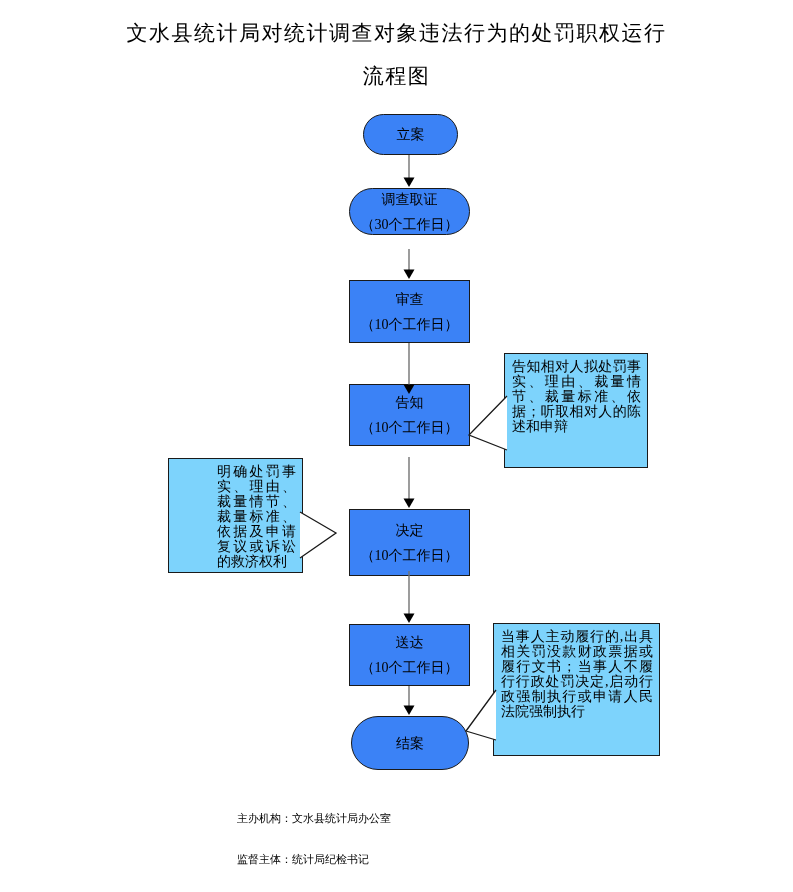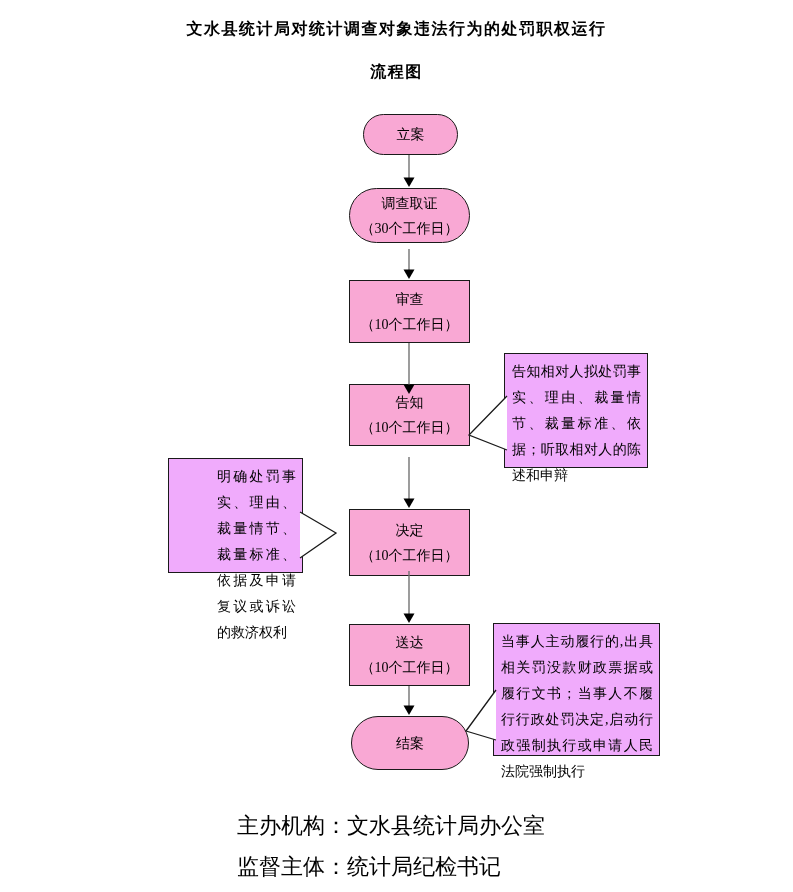--- a/index.html
+++ b/index.html
@@ -2,54 +2,54 @@
 <html><head>
 <meta charset="utf-8">
 <style>
   html,body{margin:0;padding:0;background:#fff;}
   #page{
     position:relative;width:793px;height:892px;background:#fff;overflow:hidden;
     font-family:"Liberation Serif","DejaVu Serif",serif;color:#000;
   }
   .title-line{
     position:absolute;left:0;width:793px;text-align:center;
-    font-size:16px;font-weight:bold;letter-spacing:1.5px;white-space:nowrap;
+    font-size:21px;font-weight:normal;letter-spacing:1.5px;white-space:nowrap;
   }
   #title1{top:19px;}
   #title2{top:62px;}
 
   .node{
-    position:absolute;box-sizing:border-box;background:#f9a8d4;
+    position:absolute;box-sizing:border-box;background:#3b82f6;
     border:1.3px solid #1a1a1a;display:flex;flex-direction:column;
     align-items:center;justify-content:center;text-align:center;
     font-size:14px;line-height:25px;z-index:2;
   }
   .stadium{border-radius:28px;}
   #node-start{left:363px;top:114px;width:95px;height:41px;border-radius:21px;}
-  #node-investigate{left:349px;top:188px;width:121px;height:55px;border-radius:29px;}
+  #node-investigate{left:349px;top:188px;width:121px;height:47px;border-radius:29px;}
   #node-review{left:349px;top:280px;width:121px;height:63px;}
   #node-notify{left:349px;top:384px;width:121px;height:62px;}
   #node-decide{left:349px;top:509px;width:121px;height:67px;}
   #node-deliver{left:349px;top:624px;width:121px;height:62px;}
   #node-close{left:351px;top:716px;width:118px;height:54px;border-radius:27px;}
 
   .callout{
-    position:absolute;box-sizing:border-box;background:#f0abfc;
-    border:1.3px solid #1a1a1a;font-size:14px;line-height:26px;
+    position:absolute;box-sizing:border-box;background:#7dd3fc;
+    border:1.3px solid #1a1a1a;font-size:14px;line-height:15px;
     padding:5px 6px 4px 7px;text-align:justify;z-index:2;
   }
   #callout-notify{left:504px;top:353px;width:144px;height:115px;}
   #callout-decide{left:168px;top:458px;width:135px;height:115px;padding-left:48px;}
   #callout-close{left:493px;top:623px;width:167px;height:133px;}
 
   #connector-layer{
     position:absolute;left:0;top:0;width:793px;height:892px;
     z-index:5;pointer-events:none;
   }
-  .footer-text{position:absolute;font-size:22px;white-space:nowrap;}
+  .footer-text{position:absolute;font-size:11px;white-space:nowrap;}
   #footer-organizer{left:237px;top:811px;}
   #footer-supervisor{left:237px;top:852px;}
   #footer-phone{left:502px;top:851px;}
 </style>
 </head>
 <body>
 
 <div id="page">
 
   <div class="title-line" id="title1">文水县统计局对统计调查对象违法行为的处罚职权运行</div>

